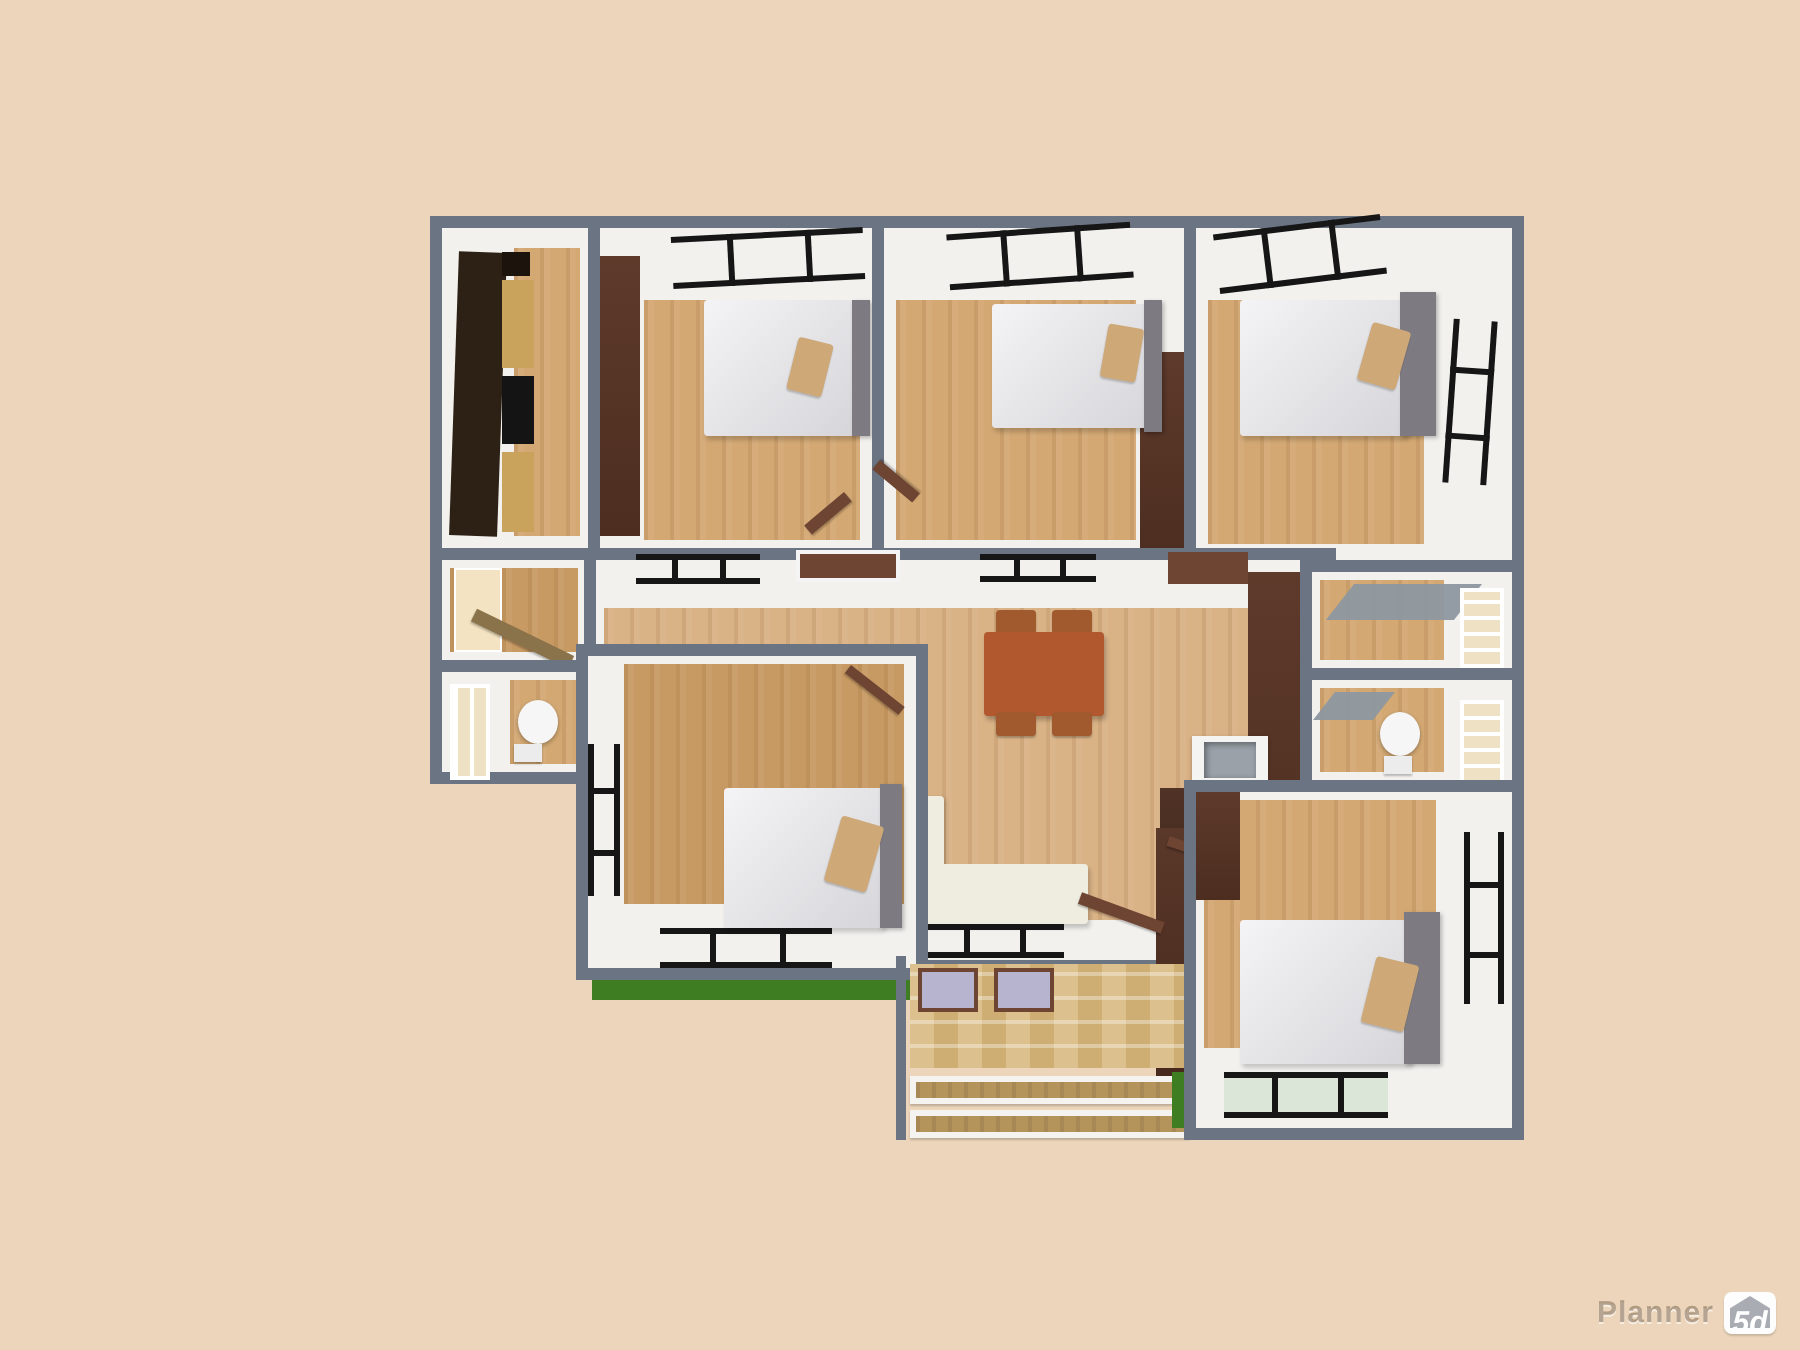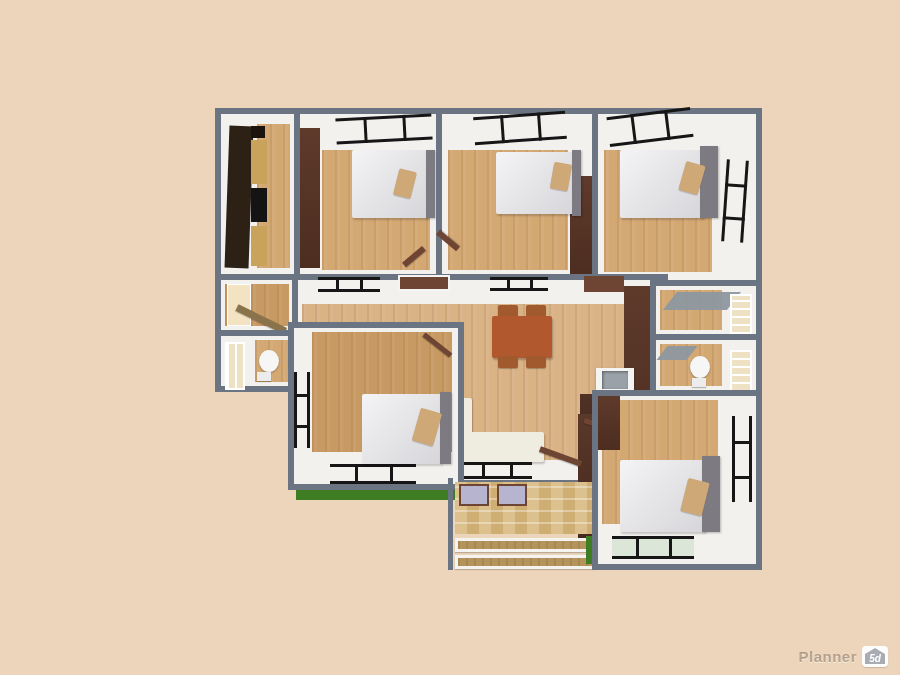--- a/index.html
+++ b/index.html
@@ -47,21 +47,21 @@
 
   .parquet{position:absolute;background:repeating-linear-gradient(90deg,#dcc18e 0 12px,var(--floor-porch,#cfae74) 12px 24px);}
   .parquet:after{content:"";position:absolute;inset:0;background:repeating-linear-gradient(0deg,transparent 0 10px,rgba(255,255,255,.35) 10px 12px);}
 
   
   .watermark{position:absolute;right:12px;bottom:8px;display:flex;align-items:center;gap:5px;}
   .watermark .brand{font-size:15px;font-weight:bold;color:rgba(125,104,78,.55);text-shadow:0 1px 0 rgba(255,255,255,.6);letter-spacing:.5px;}
   .badge{position:relative;width:26px;height:21px;background:#fdfdfd;border-radius:4px;box-shadow:0 1px 1px rgba(0,0,0,.15);}
   .badge .house{position:absolute;left:3px;right:3px;top:2px;bottom:3px;background:#a9adb3;
     clip-path:polygon(50% 0,100% 38%,100% 100%,0 100%,0 38%);}
-  .badge .house span{position:absolute;left:0;right:0;top:5px;text-align:center;font-size:10px;font-style:italic;font-weight:bold;color:#ffffff;}
+  .badge .house span{position:absolute;left:0;right:0;top:5px;text-align:center;font-size:15px;font-style:italic;font-weight:bold;color:#ffffff;}
 </style>
 </head>
 <body>
 
 <div id="stage">
 
   <div class="room" style="left:215px;top:108px;width:85px;height:172px;">
     <div class="floor" style="left:36px;top:10px;right:4px;bottom:6px;"></div>
     <div style="position:absolute;left:6px;top:12px;width:24px;height:142px;background:var(--cabinet-dark);transform:rotate(2deg);"></div>
     <div style="position:absolute;left:30px;top:26px;width:16px;height:44px;background:var(--counter-tan);"></div>

